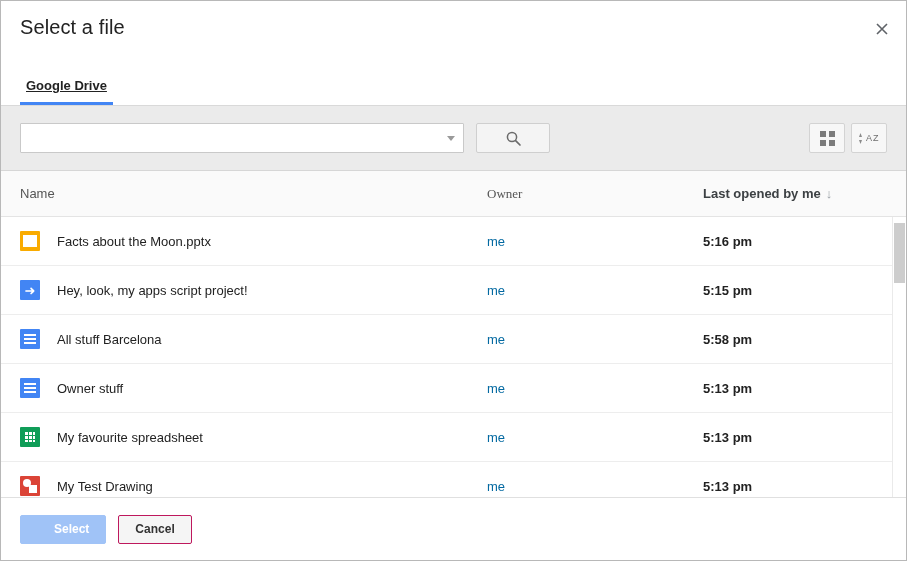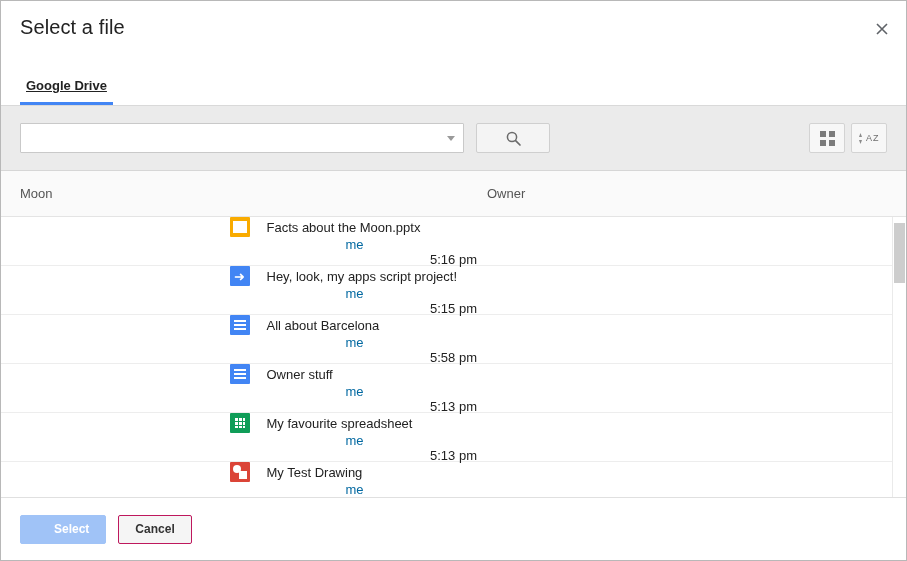--- a/index.html
+++ b/index.html
@@ -164,51 +164,50 @@
     box-sizing: border-box;
     background: #fafafa;
     border-bottom: 1px solid #e4e4e4;
     display: flex;
     align-items: center;
     font-size: 13px;
     color: #555555;
     position: relative;
   }
   .col-name  { width: 486px; padding-left: 19px; box-sizing: border-box; cursor: pointer; }
-  .col-owner { width: 216px; box-sizing: border-box; cursor: pointer; }
+  .col-owner { width: 216px; box-sizing: border-box; cursor: pointer; font-family: Liberation Serif, serif; }
   .col-date  { flex: 1; font-weight: bold; color: #3c4043; cursor: pointer; }
   .sort-arrow { color: #9aa0a6; font-weight: normal; margin-left: 5px; }
 
   
   .list-area {
     position: relative;
     flex: 1 1 auto;
     overflow: hidden;
     background: #fff;
   }
   .file-row {
     height: 48px;
     display: flex;
     align-items: center;
     border-bottom: 1px solid #ededed;
     font-size: 13px;
     color: #222222;
     cursor: pointer;
     background: #fff;
-    flex-direction: column;
   }
   .cell-name {
     width: 486px;
     box-sizing: border-box;
     padding-left: 19px;
     display: flex;
     align-items: center;
   }
   .cell-owner { width: 216px; box-sizing: border-box; color: #0369a1; }
-  .cell-date  { flex: 1; color: #222; }
+  .cell-date  { flex: 1; color: #222; font-weight: bold; }
   .fname { margin-left: 17px; }
 
   
   .ficon {
     width: 20px;
     height: 20px;
     border-radius: 1px;
     flex: 0 0 auto;
     position: relative;
   }
@@ -365,22 +364,25 @@
           <text x="8" y="13" font-family="Liberation Sans, sans-serif" font-size="9" fill="#6f6f6f">A</text>
           <text x="15" y="13" font-family="Liberation Sans, sans-serif" font-size="9" fill="#6f6f6f">Z</text>
           <path d="M4 9 L1 9 L2.5 5 Z" fill="#8a8a8a"></path>
           <path d="M1 12 L4 12 L2.5 16 Z" fill="#8a8a8a"></path>
         </svg>
       </div>
     </div>
   </div>
 
   <div class="col-head">
-    <div class="col-name">Moon</div>
+    <div class="col-name">Name</div>
     <div class="col-owner">Owner</div>
+    <div class="col-date">
+      <span>Last opened by me</span><span class="sort-arrow">↓</span>
+    </div>
   </div>
 
   <div class="list-area">
     <div id="rows">
         <div class="file-row">
           <div class="cell-name">
             <span class="ficon slides"></span>
             <span class="fname">Facts about the Moon.pptx</span>
           </div>
           <div class="cell-owner">me</div>
@@ -390,21 +392,21 @@
           <div class="cell-name">
             <span class="ficon script"></span>
             <span class="fname">Hey, look, my apps script project!</span>
           </div>
           <div class="cell-owner">me</div>
           <div class="cell-date">5:15 pm</div>
         </div>
         <div class="file-row">
           <div class="cell-name">
             <span class="ficon doc"></span>
-            <span class="fname">All about Barcelona</span>
+            <span class="fname">All stuff Barcelona</span>
           </div>
           <div class="cell-owner">me</div>
           <div class="cell-date">5:58 pm</div>
         </div>
         <div class="file-row">
           <div class="cell-name">
             <span class="ficon doc"></span>
             <span class="fname">Owner stuff</span>
           </div>
           <div class="cell-owner">me</div>

